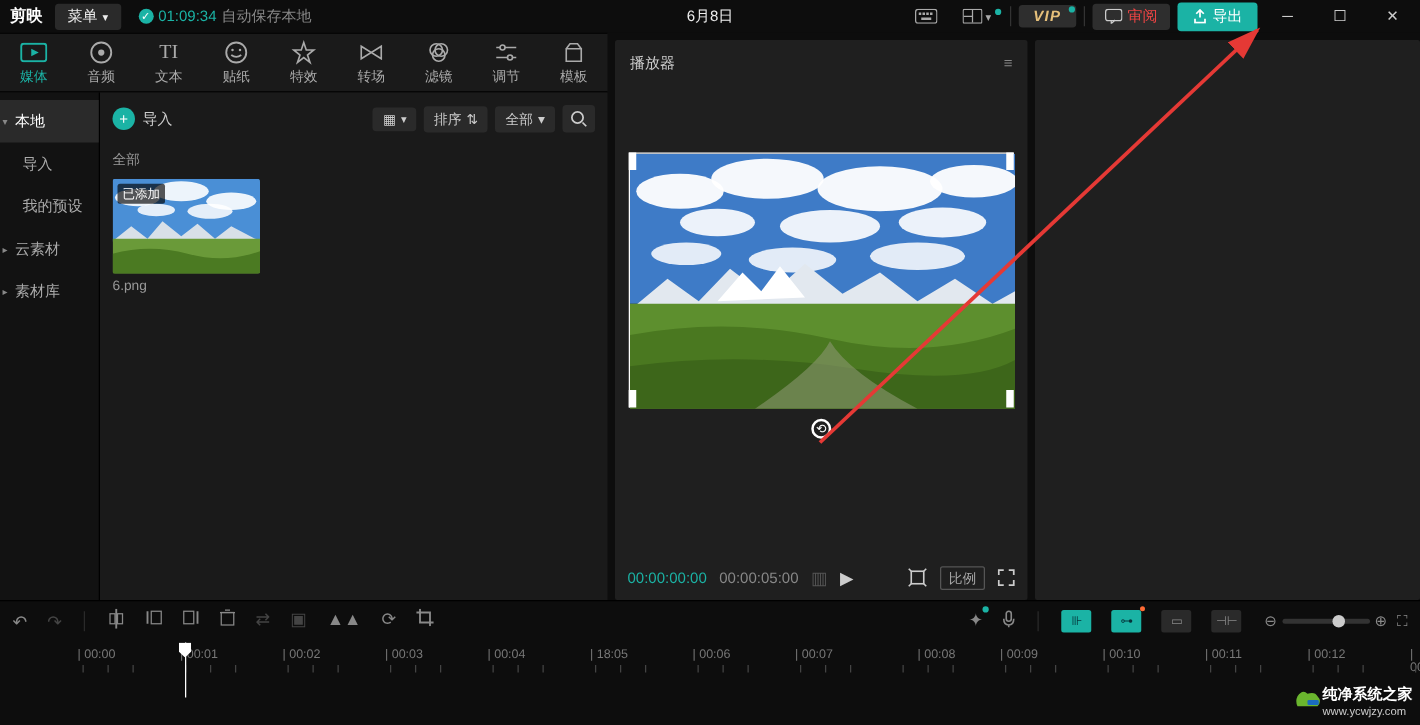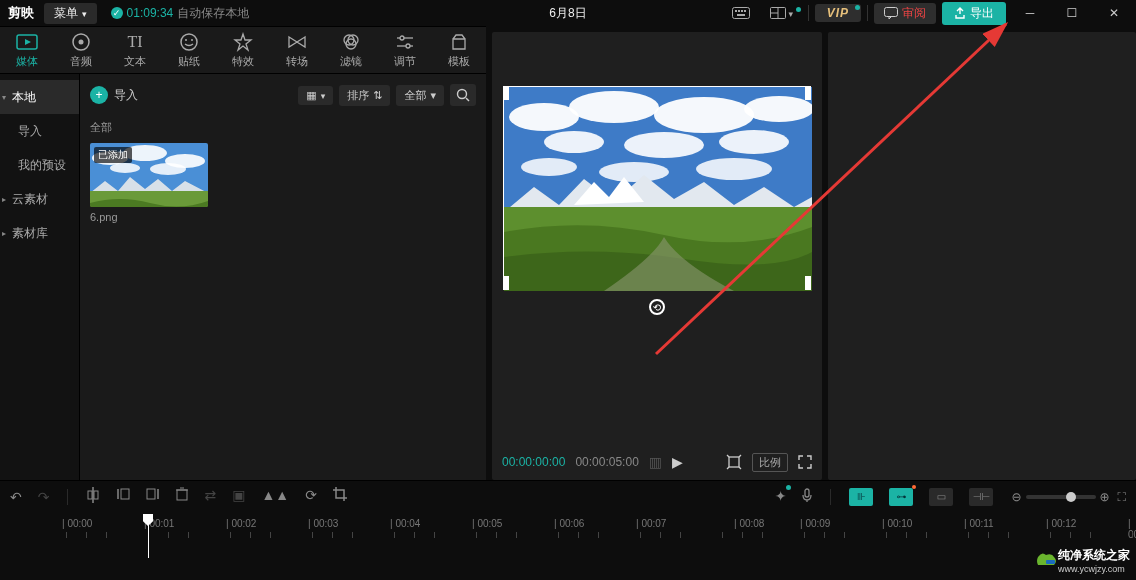--- a/index.html
+++ b/index.html
@@ -41,21 +41,21 @@
 .media-panel { width: 406px; background: #1a1a1a; position: relative; }
 .media-toolbar { height: 42px; display: flex; align-items: center; padding: 0 10px; gap: 6px; }
 .import-btn { background: #1bb3a5; width: 18px; height: 18px; border-radius: 50%; color: #fff; display: inline-flex; align-items: center; justify-content: center; font-size: 12px; cursor: pointer; }
 .import-label { color: #ccc; font-size: 12px; }
 .spacer { flex: 1; }
 .pill { background: #2a2a2a; color: #ccc; padding: 3px 8px; border-radius: 3px; font-size: 11px; display: inline-flex; align-items: center; gap: 4px; cursor: pointer; }
 .search-btn { background: #2a2a2a; width: 26px; height: 22px; border-radius: 3px; display: inline-flex; align-items: center; justify-content: center; color: #ccc; cursor: pointer; }
 .section-label { padding: 4px 10px 6px; color: #999; font-size: 11px; }
 .thumb-wrap { padding: 2px 10px; display: flex; }
 .thumb { width: 118px; position: relative; }
-.thumb-img { width: 118px; height: 64px; border-radius: 2px; overflow: hidden; position: relative; }
+.thumb-img { width: 118px; height: 76px; border-radius: 2px; overflow: hidden; position: relative; }
 .badge { position: absolute; top: 4px; left: 4px; background: rgba(0,0,0,.65); color: #fff; font-size: 10px; padding: 1px 4px; border-radius: 2px; }
 .thumb-name { color: #999; font-size: 11px; margin-top: 4px; }
 
 
 .landscape-sky { fill: #4a8fd6; }
 .landscape-grass { fill: #6a9a39; }
 .landscape-grass2 { fill: #4b7a22; }
 .landscape-mtn { fill: #d8e0e8; }
 
 
@@ -312,20 +312,24 @@
             <div class="thumb-name">6.png</div>
           </div>
         </div>
       </div>
     </div>
   </div>
 
   <div style="display:flex;flex-direction:column;">
     <div style="height:6px"></div>
     <div class="player-panel" style="height:448px">
+      <div class="player-header">
+        <span>播放器</span>
+        <span class="menu">≡</span>
+      </div>
       <div class="player-body">
         <div class="video-frame">
           <svg width="308" height="204" viewBox="0 0 308 204" preserveAspectRatio="none">
             <rect width="308" height="120" fill="#3e7bc7"></rect>
             <ellipse cx="40" cy="30" rx="35" ry="14" fill="#fff" opacity=".95"></ellipse>
               <ellipse cx="110" cy="20" rx="45" ry="16" fill="#fff" opacity=".95"></ellipse>
               <ellipse cx="200" cy="28" rx="50" ry="18" fill="#fff" opacity=".95"></ellipse>
               <ellipse cx="275" cy="22" rx="35" ry="13" fill="#fff" opacity=".95"></ellipse>
             <ellipse cx="70" cy="55" rx="30" ry="11" fill="#fff" opacity=".9"></ellipse>
               <ellipse cx="160" cy="58" rx="40" ry="13" fill="#fff" opacity=".9"></ellipse>
@@ -448,21 +452,21 @@
       <div class="ruler-tick" style="left: 250px;"></div>
       <div class="ruler-tick" style="left: 270px;"></div>
       <span class="ruler-label" style="left: 292px;">| 00:03</span>
       <div class="ruler-tick" style="left: 312px;"></div>
       <div class="ruler-tick" style="left: 332px;"></div>
       <div class="ruler-tick" style="left: 352px;"></div>
       <span class="ruler-label" style="left: 374px;">| 00:04</span>
       <div class="ruler-tick" style="left: 394px;"></div>
       <div class="ruler-tick" style="left: 414px;"></div>
       <div class="ruler-tick" style="left: 434px;"></div>
-      <span class="ruler-label" style="left: 456px;">| 00:05</span>
+      <span class="ruler-label" style="left: 456px;">| 18:05</span>
       <div class="ruler-tick" style="left: 476px;"></div>
       <div class="ruler-tick" style="left: 496px;"></div>
       <div class="ruler-tick" style="left: 516px;"></div>
       <span class="ruler-label" style="left: 538px;">| 00:06</span>
       <div class="ruler-tick" style="left: 558px;"></div>
       <div class="ruler-tick" style="left: 578px;"></div>
       <div class="ruler-tick" style="left: 598px;"></div>
       <span class="ruler-label" style="left: 620px;">| 00:07</span>
       <div class="ruler-tick" style="left: 640px;"></div>
       <div class="ruler-tick" style="left: 660px;"></div>

